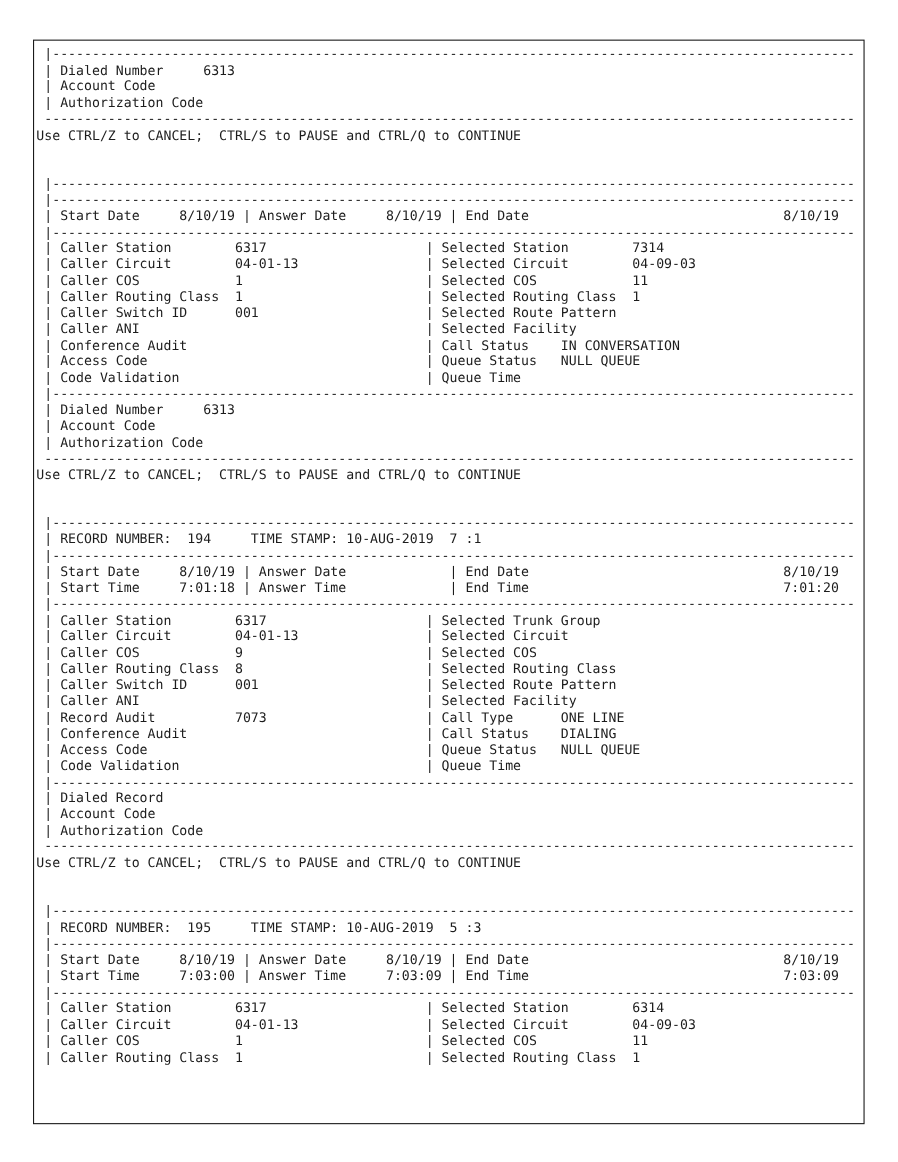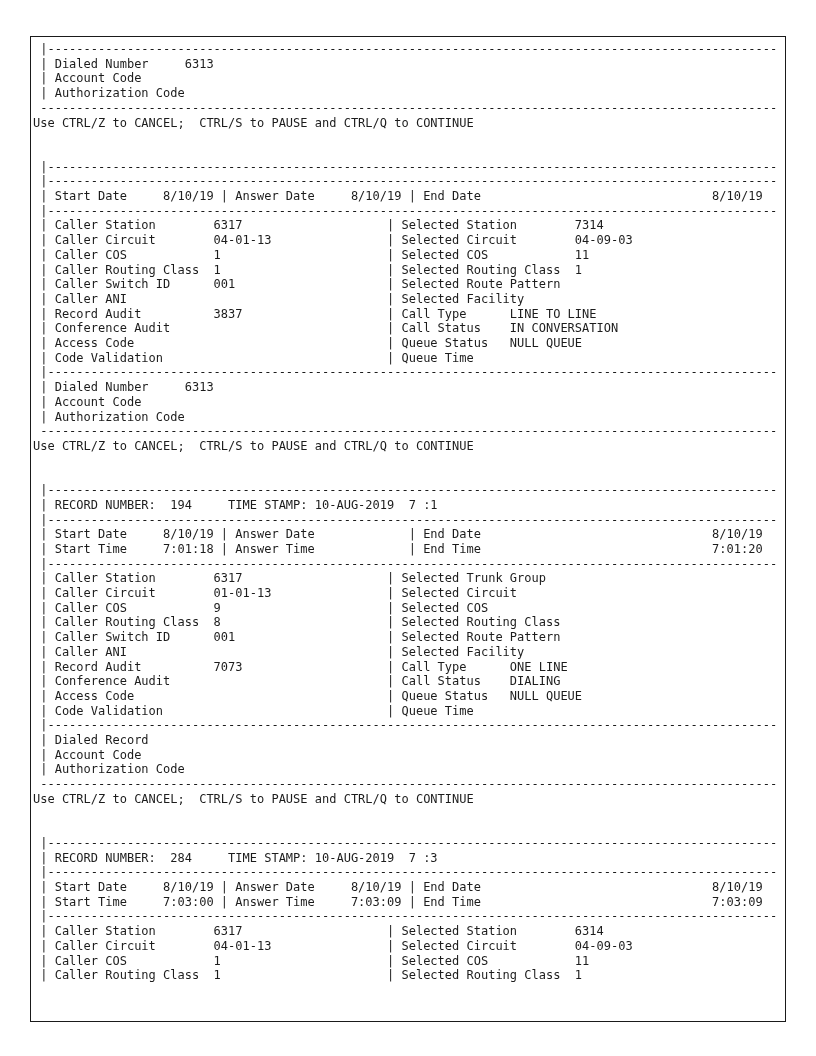--- a/index.html
+++ b/index.html
@@ -55,58 +55,57 @@
         <div class="ln"> |-----------------------------------------------------------------------------------------------------</div>
         <div class="ln"> |-----------------------------------------------------------------------------------------------------</div>
         <div class="ln"> | Start Date     8/10/19 | Answer Date     8/10/19 | End Date                                8/10/19</div>
         <div class="ln"> |-----------------------------------------------------------------------------------------------------</div>
         <div class="ln"> | Caller Station        6317                    | Selected Station        7314</div>
         <div class="ln"> | Caller Circuit        04-01-13                | Selected Circuit        04-09-03</div>
         <div class="ln"> | Caller COS            1                       | Selected COS            11</div>
         <div class="ln"> | Caller Routing Class  1                       | Selected Routing Class  1</div>
         <div class="ln"> | Caller Switch ID      001                     | Selected Route Pattern</div>
         <div class="ln"> | Caller ANI                                    | Selected Facility</div>
-        <div class="ln"> | Record Audit          3837                    | Call Type      LINE TO LINE</div>
         <div class="ln"> | Conference Audit                              | Call Status    IN CONVERSATION</div>
         <div class="ln"> | Access Code                                   | Queue Status   NULL QUEUE</div>
         <div class="ln"> | Code Validation                               | Queue Time</div>
         <div class="ln"> |-----------------------------------------------------------------------------------------------------</div>
         <div class="ln"> | Dialed Number     6313</div>
         <div class="ln"> | Account Code</div>
         <div class="ln"> | Authorization Code</div>
         <div class="ln"> ------------------------------------------------------------------------------------------------------</div>
         <div class="ln">Use CTRL/Z to CANCEL;  CTRL/S to PAUSE and CTRL/Q to CONTINUE</div>
         <div class="ln">&nbsp;</div>
         <div class="ln">&nbsp;</div>
         <div class="ln"> |-----------------------------------------------------------------------------------------------------</div>
         <div class="ln"> | RECORD NUMBER:  194     TIME STAMP: 10-AUG-2019  7 :1</div>
         <div class="ln"> |-----------------------------------------------------------------------------------------------------</div>
         <div class="ln"> | Start Date     8/10/19 | Answer Date             | End Date                                8/10/19</div>
         <div class="ln"> | Start Time     7:01:18 | Answer Time             | End Time                                7:01:20</div>
         <div class="ln"> |-----------------------------------------------------------------------------------------------------</div>
         <div class="ln"> | Caller Station        6317                    | Selected Trunk Group</div>
-        <div class="ln"> | Caller Circuit        01-01-13                | Selected Circuit</div>
+        <div class="ln"> | Caller Circuit        04-01-13                | Selected Circuit</div>
         <div class="ln"> | Caller COS            9                       | Selected COS</div>
         <div class="ln"> | Caller Routing Class  8                       | Selected Routing Class</div>
         <div class="ln"> | Caller Switch ID      001                     | Selected Route Pattern</div>
         <div class="ln"> | Caller ANI                                    | Selected Facility</div>
         <div class="ln"> | Record Audit          7073                    | Call Type      ONE LINE</div>
         <div class="ln"> | Conference Audit                              | Call Status    DIALING</div>
         <div class="ln"> | Access Code                                   | Queue Status   NULL QUEUE</div>
         <div class="ln"> | Code Validation                               | Queue Time</div>
         <div class="ln"> |-----------------------------------------------------------------------------------------------------</div>
         <div class="ln"> | Dialed Record</div>
         <div class="ln"> | Account Code</div>
         <div class="ln"> | Authorization Code</div>
         <div class="ln"> ------------------------------------------------------------------------------------------------------</div>
         <div class="ln">Use CTRL/Z to CANCEL;  CTRL/S to PAUSE and CTRL/Q to CONTINUE</div>
         <div class="ln">&nbsp;</div>
         <div class="ln">&nbsp;</div>
         <div class="ln"> |-----------------------------------------------------------------------------------------------------</div>
-        <div class="ln"> | RECORD NUMBER:  284     TIME STAMP: 10-AUG-2019  7 :3</div>
+        <div class="ln"> | RECORD NUMBER:  195     TIME STAMP: 10-AUG-2019  5 :3</div>
         <div class="ln"> |-----------------------------------------------------------------------------------------------------</div>
         <div class="ln"> | Start Date     8/10/19 | Answer Date     8/10/19 | End Date                                8/10/19</div>
         <div class="ln"> | Start Time     7:03:00 | Answer Time     7:03:09 | End Time                                7:03:09</div>
         <div class="ln"> |-----------------------------------------------------------------------------------------------------</div>
         <div class="ln"> | Caller Station        6317                    | Selected Station        6314</div>
         <div class="ln"> | Caller Circuit        04-01-13                | Selected Circuit        04-09-03</div>
         <div class="ln"> | Caller COS            1                       | Selected COS            11</div>
         <div class="ln"> | Caller Routing Class  1                       | Selected Routing Class  1</div>
       </div>
   </div>

